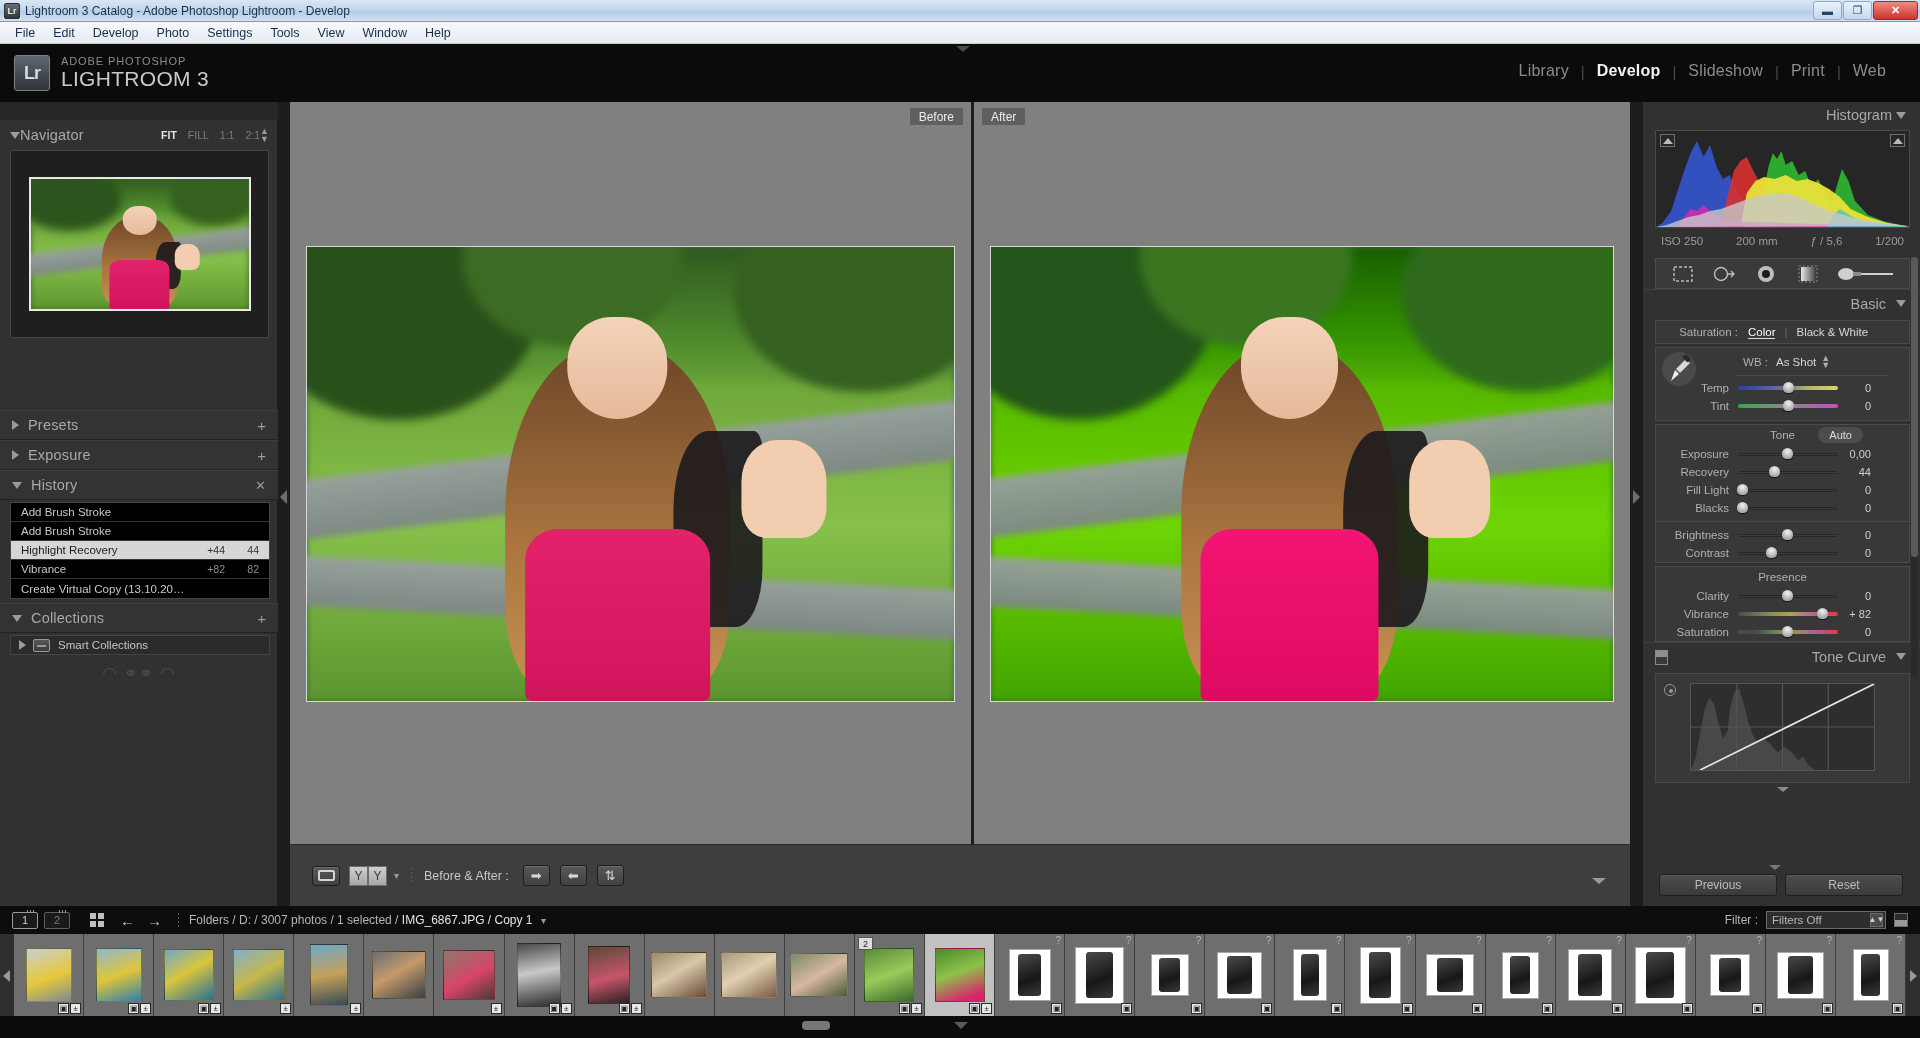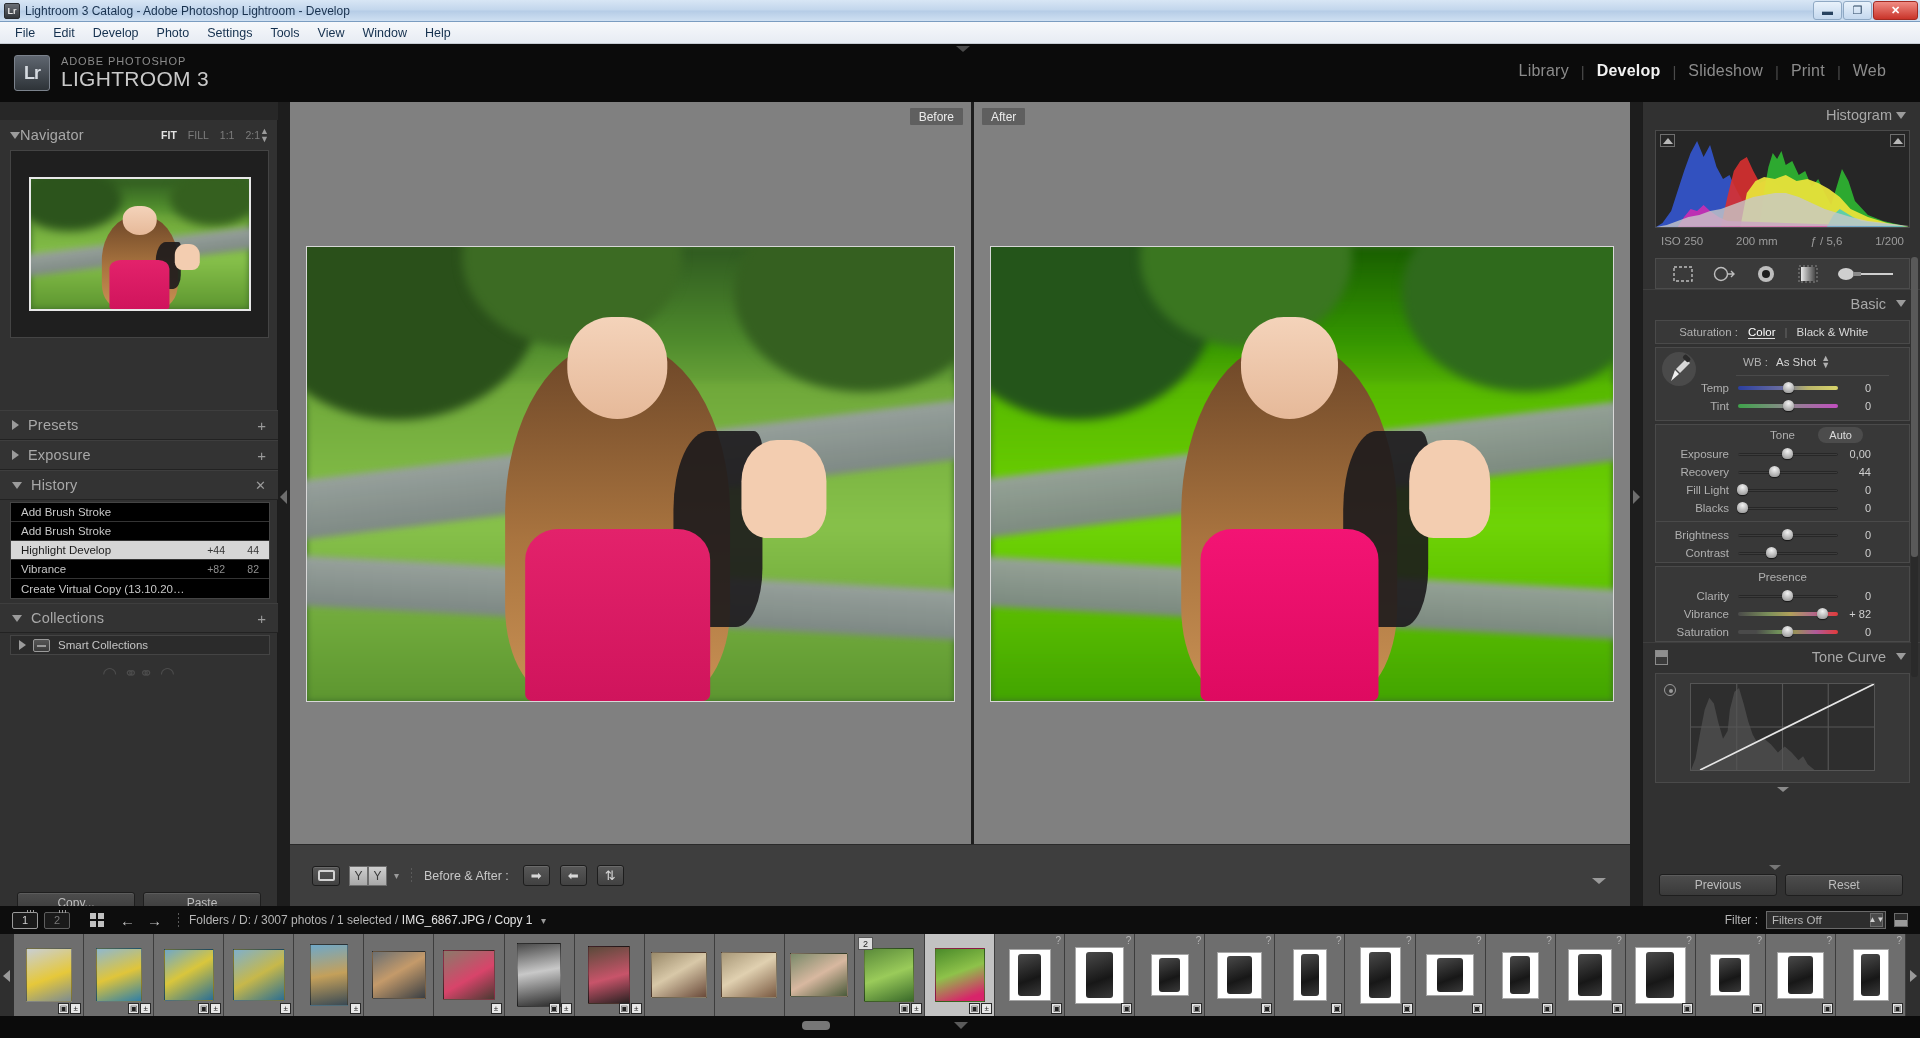--- a/index.html
+++ b/index.html
@@ -398,21 +398,21 @@
             <span class="nm">Add Brush Stroke</span>
             <span class="v1"></span>
             <span class="v2"></span>
           </div>
           <div class="hist-row">
             <span class="nm">Add Brush Stroke</span>
             <span class="v1"></span>
             <span class="v2"></span>
           </div>
           <div class="hist-row sel">
-            <span class="nm">Highlight Develop</span>
+            <span class="nm">Highlight Recovery</span>
             <span class="v1">+44</span>
             <span class="v2">44</span>
           </div>
           <div class="hist-row">
             <span class="nm">Vibrance</span>
             <span class="v1">+82</span>
             <span class="v2">82</span>
           </div>
           <div class="hist-row">
             <span class="nm">Create Virtual Copy (13.10.2010 20:08:...</span>
@@ -431,24 +431,20 @@
       <div class="coll-row">
         <span class="tw right"></span>
         <span class="coll-ico"></span>
         <span class="coll-lbl">Smart Collections</span>
       </div>
       <div style="position:relative;height:34px">
         <div class="flourish" style="top:8px">◠ ⚭⚭ ◠</div>
       </div>
     </div>
 
-    <div class="lp-btns">
-      <div class="btn">Copy...</div>
-      <div class="btn">Paste</div>
-    </div>
   </div>
 
   <div class="panel-edge l">
     <div class="edge-arrow l"></div>
   </div>
 
   <div class="viewer">
     <div class="v-half before">
       <div class="v-tag" style="right:8px">Before</div>
       <div class="v-img photo" style="left:16px;right:16px;">

